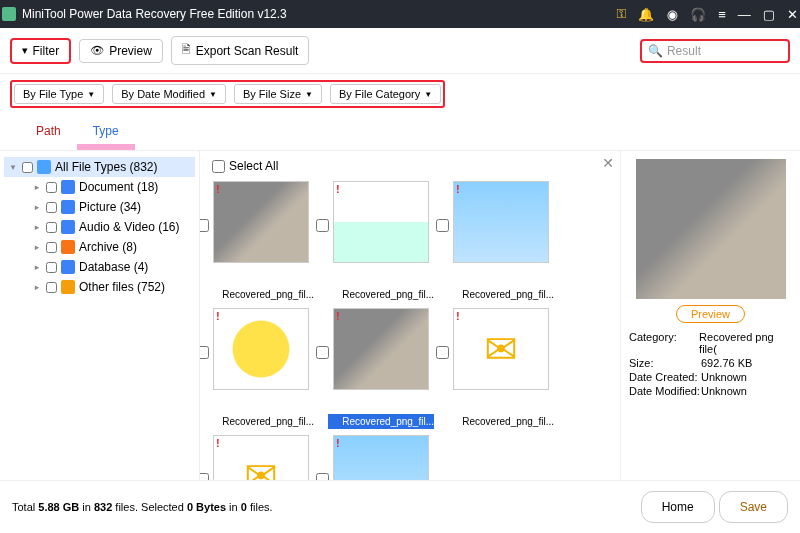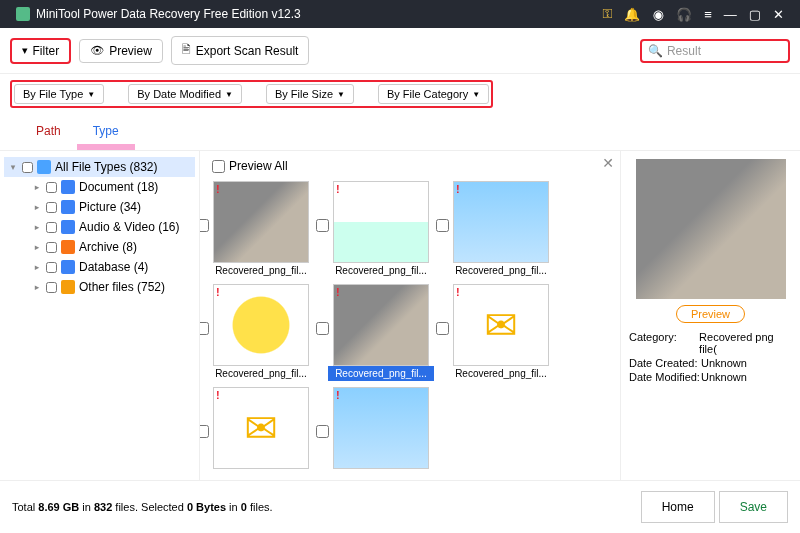--- a/index.html
+++ b/index.html
@@ -1,34 +1,34 @@
 <!DOCTYPE html>
 <html><head>
 <meta charset="utf-8">
 <style>
 * { margin:0; padding:0; box-sizing:border-box; font-family: -apple-system, "Segoe UI", Arial, sans-serif; }
 body { background:#fff; width:800px; height:533px; overflow:hidden; position:relative; display:flex; flex-direction:column; }
 
 
-.titlebar { background:#262a33; color:#fff; height:28px; display:flex; align-items:center; padding:0 16px; font-size:12px; }
+.titlebar { background:#262a33; color:#fff; height:28px; display:flex; align-items:center; padding:0 2px; font-size:12px; }
 .titlebar .tb-icon { width:14px; height:14px; background:#5b8; border-radius:2px; margin-right:6px; }
 .titlebar .title { flex:1; }
 .titlebar .sysicons { display:flex; gap:12px; align-items:center; }
 .titlebar .sysicons span { cursor:default; font-size:13px; }
 
 
 .toolbar { display:flex; align-items:center; padding:8px 10px; gap:8px; border-bottom:1px solid #eee; }
 .btn { border:1px solid #ccc; background:#fff; border-radius:4px; padding:4px 10px; font-size:12px; display:inline-flex; align-items:center; gap:5px; cursor:default; }
 .btn .bi { font-size:11px; }
 .filter-btn { border:2px solid #e23; }
 .searchbox { margin-left:auto; border:2px solid #e23; border-radius:4px; padding:3px 6px; display:flex; align-items:center; gap:4px; width:150px; color:#999; font-size:12px; }
 
 
 .chips { display:flex; gap:8px; padding:6px 10px; }
-.chips-wrap { border:2px solid #e23; border-radius:3px; display:inline-flex; gap:24px; padding:2px;justify-content:center; }
+.chips-wrap { border:2px solid #e23; border-radius:3px; display:inline-flex; gap:8px; padding:2px;justify-content:center; }
 .chip { border:1px solid #ccc; background:#fff; border-radius:3px; padding:3px 8px; font-size:11px; display:inline-flex; align-items:center; gap:4px; }
 
 
 .tabsrow { display:flex; padding:4px 20px 0; border-bottom:1px solid #eee; font-size:12px; }
 .tabsrow .tab { padding:6px 16px; color:#b91c1c; cursor:default; }
 .tabsrow .tab.active { color:#2a6ee6; border-bottom:6px solid #f9a8d4; }
 
 
 .main { flex:1; display:flex; min-height:0; }
 .sidebar { width:200px; border-right:1px solid #eee; padding:6px 4px; font-size:12px; overflow:hidden; }
@@ -40,43 +40,43 @@
 .ic-all{background:#4aa3ff;} .ic-doc{background:#3b82f6;} .ic-pic{background:#3b82f6;} .ic-av{background:#3b82f6;} .ic-arc{background:#f97316;} .ic-db{background:#3b82f6;} .ic-oth{background:#f59e0b;}
 .tree-item.highlight { background:#dceaff; }
 
 .center { flex:1; padding:6px 8px; overflow:hidden; position:relative; }
 .selectall { font-size:12px; display:flex; align-items:center; gap:4px; padding:2px 4px; }
 .grid { display:flex; flex-wrap:wrap; gap:6px 14px; margin-top:6px; }
 .thumb { width:106px; display:flex; flex-direction:column; align-items:center; font-size:10px; position:relative; }
 .thumb .cb { position:absolute; left:-12px; top:38px; }
 .thumb .bang { position:absolute; left:8px; top:2px; color:#e23; font-weight:bold; font-size:11px; }
 .thumb .img { width:96px; height:82px; background:#ddd; border:1px solid #ccc; }
-.thumb .lbl { width:100%; text-align:center; white-space:nowrap; overflow:hidden; text-overflow:ellipsis; padding:2px 0; }
+.thumb .lbl { width:100%; text-align:right; white-space:nowrap; overflow:hidden; text-overflow:ellipsis; padding:2px 0;margin-top:24px; }
 .thumb.selected .lbl { background:#2a6ee6; color:#fff; }
 .img.cat1{background:linear-gradient(135deg,#8a8a8a 40%,#bfb6a8 60%);}
 .img.mirror{background:linear-gradient(#fff 50%,#cfe 50%);}
 .img.sky{background:linear-gradient(#8bd0ff,#bfe4ff);}
 .img.pika{background:radial-gradient(circle at 50% 50%,#ffe14a 45%,#fff 47%);}
 .img.env{background:#fff; display:flex; align-items:center; justify-content:center; }
 .img.env::after{content:"✉"; font-size:40px; color:#f5b400;}
 .closex { position:absolute; top:4px; right:6px; font-size:14px; color:#888; }
 
 .preview { width:180px; border-left:1px solid #eee; padding:8px; font-size:11px; display:flex; flex-direction:column; align-items:center; }
 .preview .pimg { width:150px; height:140px; background:linear-gradient(135deg,#8a8a8a 40%,#bfb6a8 60%); margin-bottom:6px; }
 .preview .pbtn { color:#f58b00; border:1px solid #f58b00; background:#fff; border-radius:12px; padding:2px 14px; font-size:11px; margin-bottom:8px; }
 .preview .meta { width:100%; }
 .preview .meta .row { display:flex; margin-bottom:2px; }
 .preview .meta .k { width:72px; }
 
 
 .footer { display:flex; align-items:center; padding:10px 12px; border-top:1px solid #eee; font-size:11px; gap:4px; }
 .footer .link { color:#2a6ee6; text-decoration:underline; }
 .footer .spacer { flex:1; }
-.footer .fbtn { border:1px solid #ccc; border-radius:0; padding:8px 20px; font-size:12px; }
-.footer .fbtn.disabled { color:#15803d; }
+.footer .fbtn { border:1px solid #ccc; border-radius:12px; padding:8px 20px; font-size:12px; }
+.footer .fbtn.disabled { color:#a16207; }
 </style>
 </head>
 <body>
 
 <div class="titlebar">
   <div class="tb-icon"></div>
   <div class="title">MiniTool Power Data Recovery Free Edition v12.3</div>
   <div class="sysicons">
     <span style="color:#f5c542">⚿</span>
     <span>🔔</span>
@@ -164,21 +164,21 @@
         <span class="exp">▸</span>
         <input type="checkbox" style="">
         <span class="ticon ic-oth"></span>
         <span>Other files (752)</span>
       </div>
     </div>
   <div class="center">
     <span class="closex">✕</span>
     <div class="selectall">
         <input type="checkbox" style="">
-        <span>Preview All</span>
+        <span>Select All</span>
       </div>
     <div class="grid" id="grid">
         <div class="thumb">
           <input type="checkbox" class="cb" style="">
           <span class="bang">!</span>
           <div class="img cat1"></div>
           <div class="lbl">Recovered_png_fil...</div>
         </div>
         <div class="thumb">
           <input type="checkbox" class="cb" style="">
@@ -226,33 +226,37 @@
   </div>
   <div class="preview">
     <div class="pimg"></div>
     <div class="pbtn">Preview</div>
     <div class="meta" id="pmeta">
         <div class="row">
           <div class="k">Category:</div>
           <div>Recovered png file(</div>
         </div>
         <div class="row">
+          <div class="k">Size:</div>
+          <div>692.76 KB</div>
+        </div>
+        <div class="row">
           <div class="k">Date Created:</div>
           <div>Unknown</div>
         </div>
         <div class="row">
           <div class="k">Date Modified:</div>
           <div>Unknown</div>
         </div>
       </div>
   </div>
 </div>
 
 <div class="footer">
   <div>
-    <span>Total </span><b>8.69 GB</b><span> in </span><b>832</b><span> files. </span>
+    <span>Total </span><b>5.88 GB</b><span> in </span><b>832</b><span> files. </span>
     <span>Selected </span><b>0 Bytes</b><span> in </span><b>0</b><span> files.</span>
     <br>
   </div>
   <div class="spacer"></div>
   <div class="fbtn">Home</div>
   <div class="fbtn disabled">Save</div>
 </div>
 
 </body></html>

